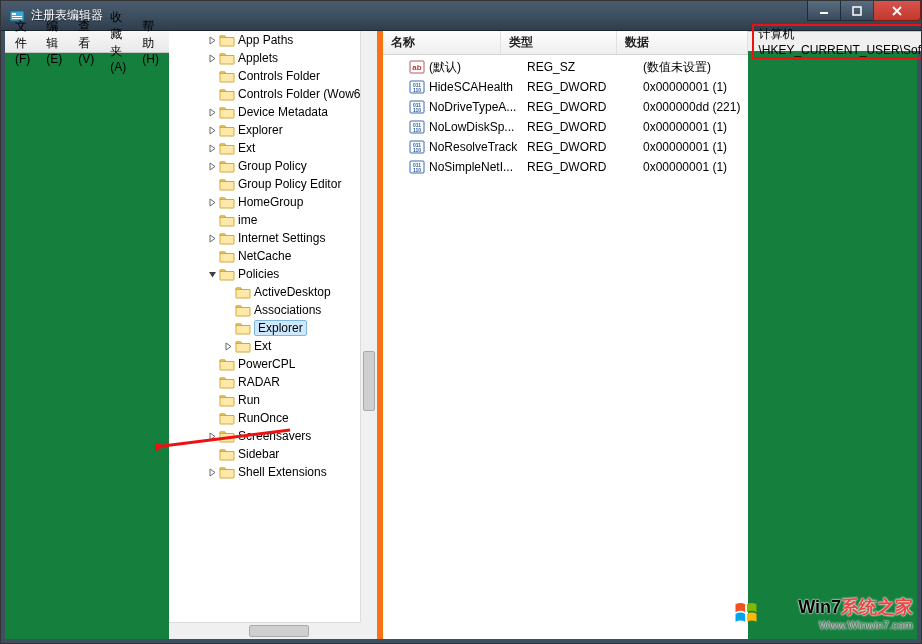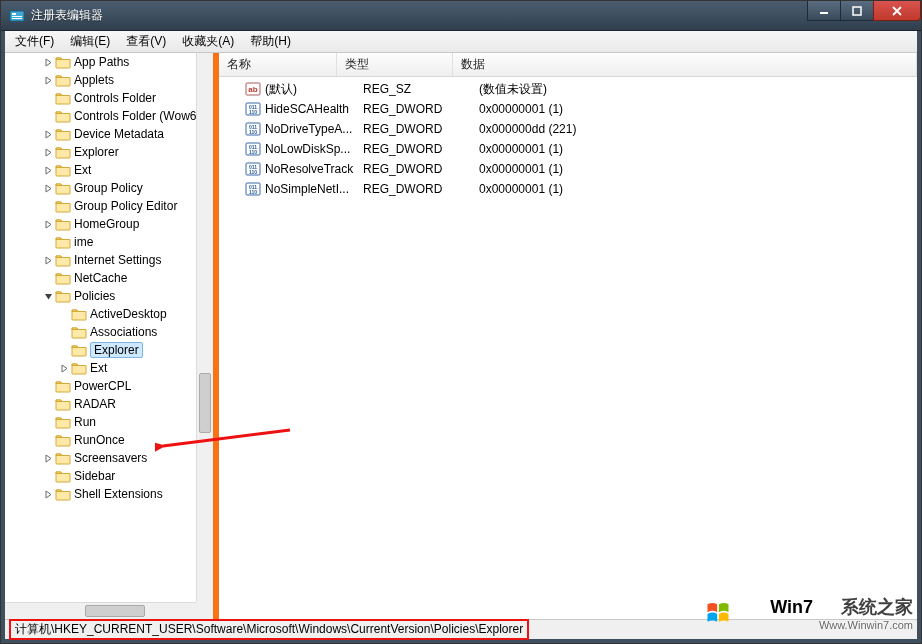--- a/index.html
+++ b/index.html
@@ -37,21 +37,21 @@
     display:flex; align-items:center; justify-content:center;
     margin-left:-1px;
   }
   .win-btn.close { width:48px; background: linear-gradient(to bottom,#d9534f,#c0392b); border-color:#7a1d18; border-radius:0 0 4px 0;}
   .win-btn svg { display:block; }
   .window-inner {
     background: #15803d;
     border: 4px solid #3e4f60;
     border-top: none;
     height: calc(100% - 30px);
-    display:flex; flex-direction:column;
+    display:flex; 
     position: relative;
   }
   
   .menubar {
     height: 22px;
     background: linear-gradient(to bottom,#f7f7f7,#e9e9e9);
     border-bottom:1px solid #c8c8c8;
     display:flex; align-items:center;
     padding:0 2px;
   }
@@ -90,20 +90,21 @@
     position:absolute; left:0; right:17px; bottom:0; height:17px;
     background:#f0f0f0; border-top:1px solid #dcdcdc;
   }
   .tree-hscroll .thumb { position:absolute; top:2px; bottom:2px; left:80px; width:60px; background:#cfcfcf; border:1px solid #aaa; border-radius:2px;}
   .scroll-corner { position:absolute; right:0; bottom:0; width:17px; height:17px; background:#f0f0f0;}
   
   .list-pane { flex:1; display:flex; flex-direction:column; position:relative; }
   .list-header {
     display:flex; height:24px; background:linear-gradient(to bottom,#fdfdfd,#efefef);
     border-bottom:1px solid #d6d6d6;
+    font-weight:bold;
   }
   .col-h { display:flex; align-items:center; padding:0 8px; border-right:1px solid #e0e0e0; font-size:12px; color:#222;}
   .col-name { width:118px; }
   .col-type { width:116px; }
   .col-data { flex:1; }
   .list-body { flex:1; overflow:auto; padding-top:2px;padding-left:18px;}
   .list-row { display:flex; height:20px; align-items:center; }
   .cell { padding:0 8px; overflow:hidden; text-overflow:ellipsis; white-space:nowrap; }
   .c-name { width:118px; display:flex; align-items:center; gap:4px;}
   .c-type { width:116px; }
@@ -122,21 +123,21 @@
   
   .arrow-anno { position:absolute; left:150px; top:395px; pointer-events:none; z-index:50;}
   
   .watermark {
     position:absolute; right:8px; bottom:12px; z-index:60;
     font-size:11px; color:#4a6; display:flex; align-items:center; gap:6px;
     text-shadow:0 0 2px #fff,0 0 2px #fff;
   }
   .watermark .wm-main { font-size:18px; font-weight:bold; }
   .watermark .w7 { color:#000000;margin-left:32px; }
-  .watermark .wsys { color:#404040;margin-left:28px; }
+  .watermark .wsys { color:#ef4444; }
   .watermark .wm-url { color:#666; font-size:11px; display:block; text-align:right;}
   .wm-flag { width:28px; height:28px; }
 </style>
 </head>
 <body>
 
 <div class="titlebar">
   <span class="app-icon">
     <svg viewBox="0 0 16 16" width="16" height="16">
         <rect x="1" y="3" width="14" height="10" rx="1" fill="#3fa9d6" stroke="#1a5f80"></rect>

